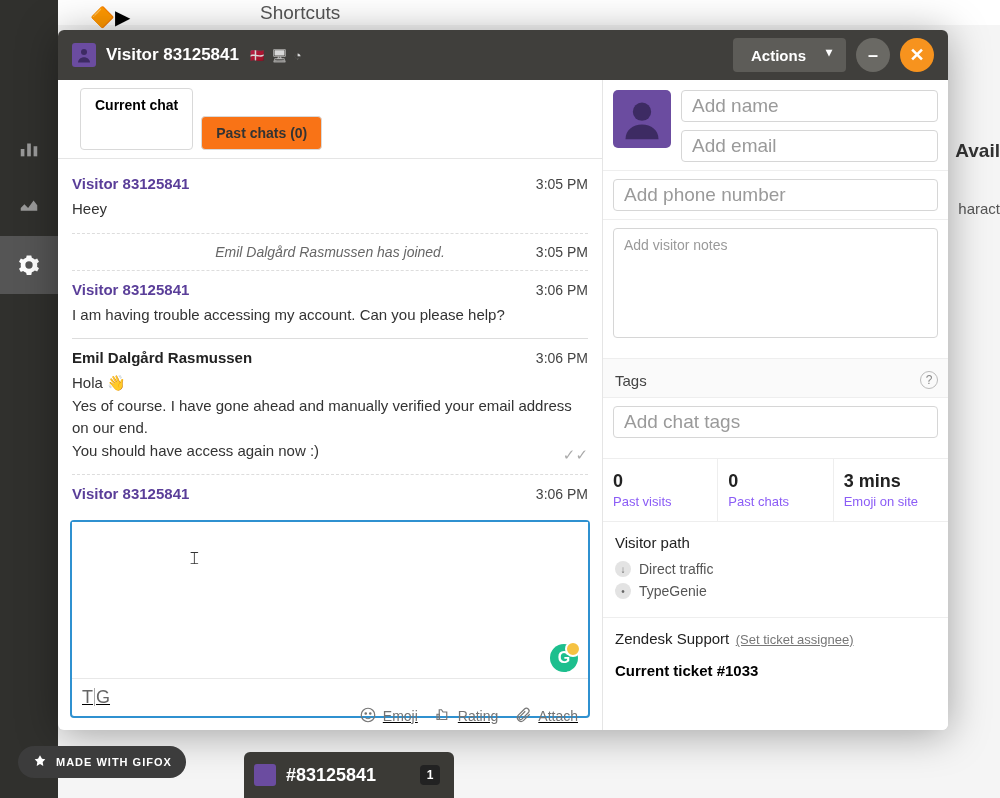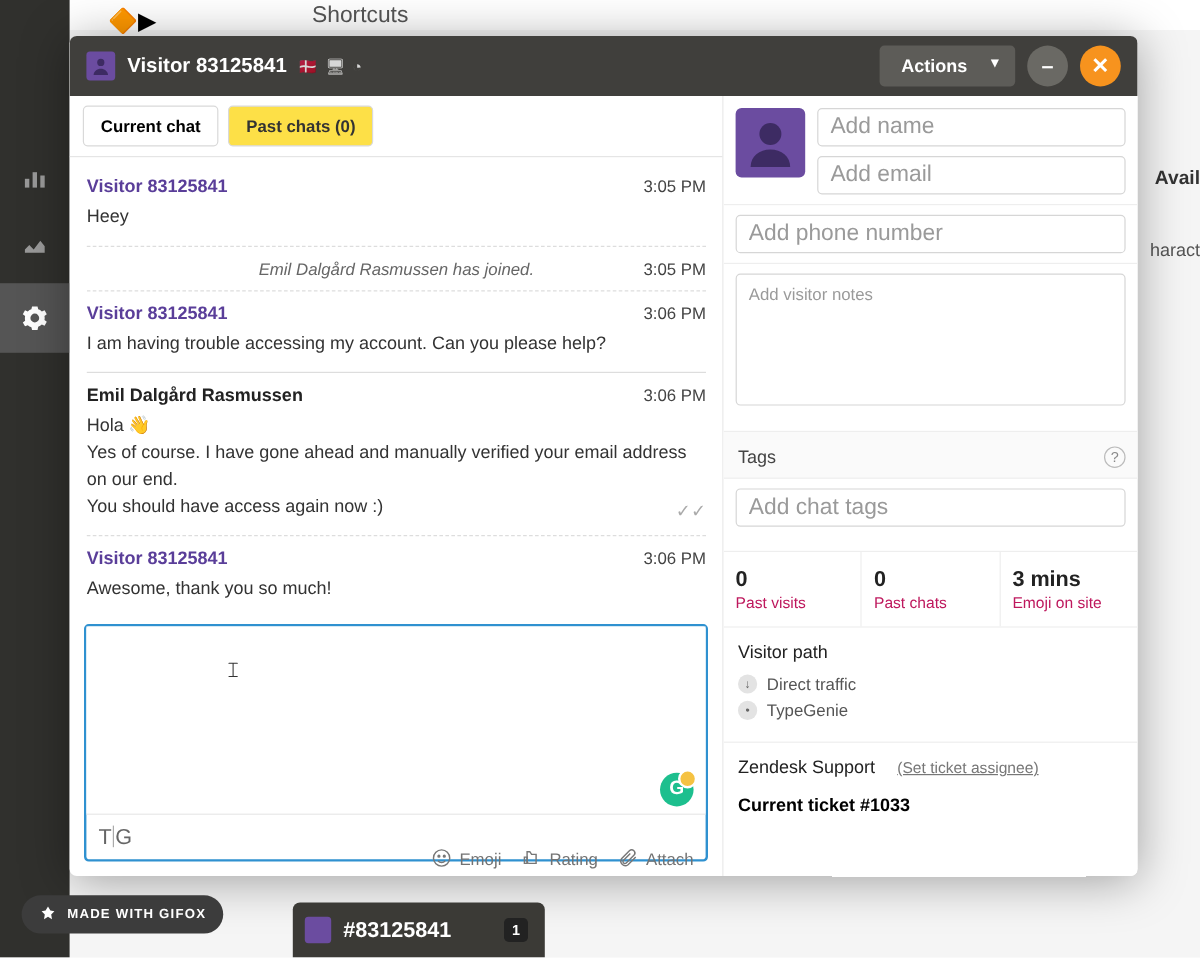--- a/index.html
+++ b/index.html
@@ -53,30 +53,30 @@
     cursor:pointer; border:none; color:#fff; font-size:18px; font-weight:700;
   }
   .circle-btn.min { background: #6a6964; }
   .circle-btn.close { background: #f7931e; }
 
   .main-row { flex:1; display:flex; min-height:0; }
   .left-pane { width: 545px; border-right: 1px solid #e5e5e5; display:flex; flex-direction:column; min-width:0;}
   .right-pane { flex:1; display:flex; flex-direction:column; background:#fff; overflow:hidden;}
 
   .tabs-row {
-    padding: 8px 11px;
+    padding: 8px 22px;
     border-bottom: 1px solid #e5e5e5;
     display:flex; gap:8px;
   }
   .tab {
     background:#fff; border:1px solid #d9d9d9; border-radius:4px;
     padding: 8px 14px; font-size: 14px; font-weight:700;
     cursor:pointer;
   }
-  .tab.inactive { background:#fde047; color:#333; }
+  .tab.inactive { background:#f97316; color:#333;margin-top:28px; }
 
   .messages { padding: 6px 14px 0 14px; overflow-y:auto; }
   .msg-block { padding: 10px 0 12px 0; border-bottom: 1px dashed #ddd; }
   .msg-block.last-solid { border-bottom: 1px solid #ddd;}
   .msg-head { display:flex; justify-content:space-between; align-items:baseline; }
   .msg-sender { font-size: 15px; font-weight:700; color: #5a3e99; }
   .msg-sender.agent { color: #222; }
   .msg-time { font-size: 14px; color: #444; font-weight:500;}
   .msg-body { font-size: 15px; color:#333; margin-top:6px; line-height:1.5; }
   .sys-msg { text-align:center; font-style:italic; color:#666; font-size:14px; padding: 10px 0; border-bottom: 1px dashed #ddd; position:relative;}
@@ -95,21 +95,21 @@
     flex:1; border:none; resize:none; padding:10px; font-size:15px; outline:none; font-family:inherit;
   }
   .grammarly-badge {
     position:absolute; right:10px; bottom:44px;
     width:28px;height:28px;border-radius:50%;background:#1dbf8e;
     display:flex;align-items:center;justify-content:center;color:#fff;font-weight:700;font-size:16px;
   }
   .grammarly-badge::after{content:""; position:absolute; top:-3px; right:-3px; width:12px;height:12px;border-radius:50%;background:#f5c242;border:2px solid #fff;}
   .composer-toolbar {
     border-top:1px solid #e8e8e8;
-    height:38px; display:flex; align-items:center; padding:0 10px;
+    height:38px; display:flex; align-items:center; padding:0 10px;text-decoration:underline;
   }
   .tg-mark { font-size:18px; color:#666; font-weight:400;}
   .tg-mark .bar { display:inline-block; width:1px; height:18px; background:#aaa; margin:0 1px; vertical-align:-3px;}
   .composer-toolbar .spacer{flex:1;}
   .tool-btn { display:flex; align-items:flex-end; gap:6px; color:#737373; font-size:14px; margin-left:16px; cursor:pointer;margin-top:34px;}
   .tool-btn svg { width:18px; height:18px; }
 
   
   .profile-top { padding: 10px 10px 8px 10px; display:flex; gap:10px; border-bottom:1px solid #eee;}
   .avatar-lg {
@@ -124,30 +124,30 @@
   .notes-row textarea { border:1px solid #d6d6d6; border-radius:4px; width:100%; height:110px; padding:8px 10px; font-size:14px; resize:none; font-family:inherit;}
 
   .section-head { padding:12px 10px 8px 12px; font-size:15px; color:#444; border-bottom:1px solid #eee; background:#fafafa; display:flex;align-items:center;}
   .section-head .help { margin-left:auto; width:18px;height:18px;border:1px solid #bbb;border-radius:50%;display:flex;align-items:center;justify-content:center;font-size:12px;color:#888;cursor:pointer;}
   .tags-input-row { padding:8px 10px 20px 10px; border-bottom:1px solid #eee;}
 
   .stats-row { display:flex; border-bottom:1px solid #eee; }
   .stat { flex:1; padding:12px 10px; border-right:1px solid #eee;}
   .stat:last-child{border-right:none;}
   .stat .num { font-size:18px; font-weight:700; color:#222;}
-  .stat .lbl { font-size:13px; color:#be185d; margin-top:2px;}
+  .stat .lbl { font-size:13px; color:#8b5cf6; margin-top:2px;}
 
   .path-block { padding:12px 12px; border-bottom:1px solid #eee;}
   .path-block .ph { font-size:15px; color:#222; margin-bottom:10px;}
   .path-item { display:flex; align-items:center; gap:8px; font-size:14px; color:#555; margin:6px 0;}
   .path-item .dot { width:16px;height:16px;border-radius:50%;background:#e3e3e3;display:flex;align-items:center;justify-content:center;font-size:10px;color:#666;}
 
   .zendesk-block { padding:12px 12px;}
   .zendesk-block .zt { font-size:15px; color:#222;}
-  .zendesk-block .assignee { font-size:13px; color:#777; text-decoration:underline; margin-left:14px; cursor:pointer;}
+  .zendesk-block .assignee { font-size:13px; color:#777; text-decoration:underline; margin-left:2px; cursor:pointer;}
   .zendesk-block .ticket { font-size:15px; font-weight:700; margin-top:14px;}
   .ticket-item {display:flex;align-items:center;gap:10px;margin-top:10px; color:#777; font-size:14px;}
   .ticket-item .sq{width:18px;height:18px;background:#e34f3c;border-radius:3px;}
 
   
   .footer-tab {
     position:absolute; left:244px; bottom:0;
     background:#3b3a36; color:#fff;
     height:46px; border-radius:6px 6px 0 0;
     display:flex;align-items:center; padding:0 14px 0 10px; gap:10px;
@@ -158,21 +158,21 @@
   .footer-tab .badge{background:#222;color:#fff;border-radius:4px;width:20px;height:20px;display:flex;align-items:center;justify-content:center;font-size:12px;font-weight:700;margin-left:auto;}
 
   .gifox-badge {
     position:absolute; left:18px; bottom:20px;
     background:#3c3c3c;color:#fff;border-radius:20px;
     padding:8px 14px; font-size:11px; letter-spacing:1px; font-weight:700;
     display:flex;align-items:center;gap:8px;
   }
   .gifox-badge svg{width:16px;height:16px;}
 
-  .backdrop-avail { position:absolute; right:0; top:140px; color:#333; font-size:16px; font-weight:700;}
+  .backdrop-avail { position:absolute; right:0; top:140px; color:#333; font-size:19px; font-weight:700;}
   .backdrop-charac { position:absolute; right:0; top:200px; color:#555; font-size:15px;}
 
   .cursor-caret { position:absolute; left:188px; top:548px; font-size:18px; color:#333; pointer-events:none;}
   
   ::placeholder{color:#9a9a9a;}
 </style>
 </head>
 <body>
 
 <div class="backdrop-top">

